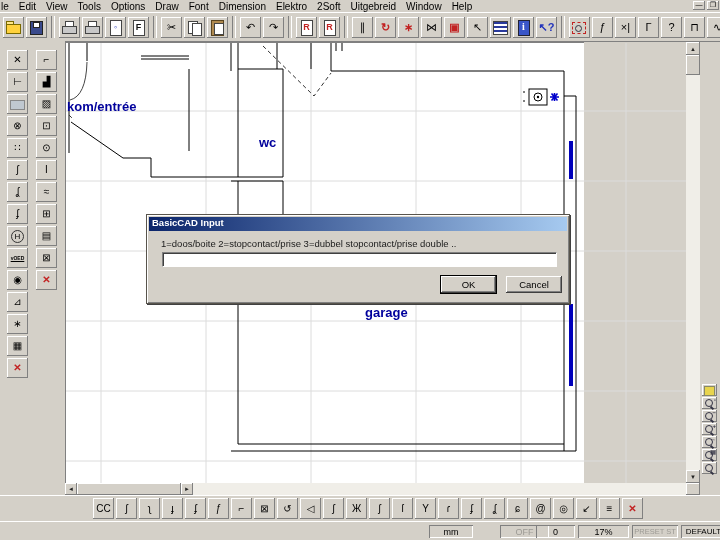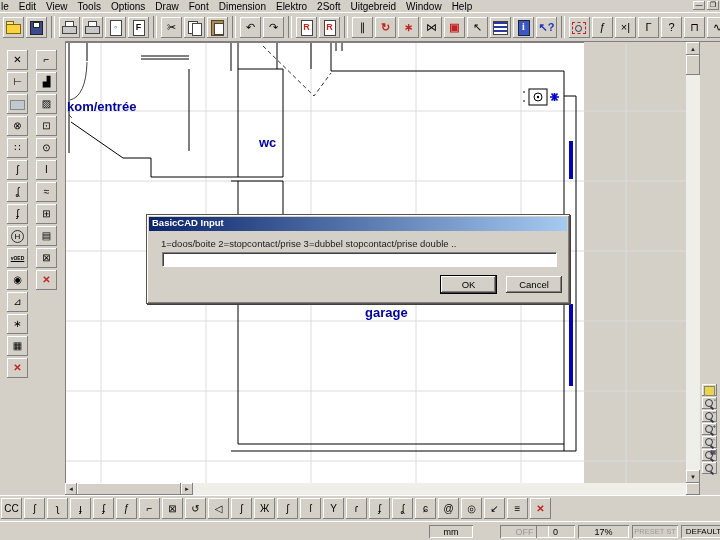--- a/index.html
+++ b/index.html
@@ -65,21 +65,21 @@
   
   .sb{position:absolute;background:#f0eee8}
   .sbtn{position:absolute;background:#d4d0c8;box-shadow:inset -1px -1px #808080,inset 1px 1px #fff;
         font-size:6px;display:flex;align-items:center;justify-content:center;color:#222}
   .sthumb{position:absolute;background:#d4d0c8;box-shadow:inset -1px -1px #808080,inset 1px 1px #fff}
   
   #rightstrip{position:absolute;left:702px;top:384px;width:18px;display:flex;flex-direction:column;gap:0}
   #rightstrip .tb{width:15px;height:12px;margin:0 0 1px 0}
   
   #bottombar{position:absolute;left:0;top:495px;width:720px;height:26px;border-top:1px solid #fff;
-             display:flex;align-items:center;background:#d4d0c8;box-sizing:border-box}
+             display:flex;align-items:center;padding-left:92px;background:#d4d0c8;box-sizing:border-box}
   #bottombar .tb{font-size:10px}
   
   #statusbar{position:absolute;left:0;top:521px;width:720px;height:19px;border-top:1px solid #fff;
              font-size:9px;background:#d4d0c8}
   .sp{position:absolute;top:3px;height:13px;box-shadow:inset 1px 1px #808080,inset -1px -1px #fff;
       display:flex;align-items:center;justify-content:center;overflow:hidden;white-space:nowrap}
   .sp.left{justify-content:flex-start;padding-left:3px}
   .dim{color:#9c9a94}
   
   #dialog{position:absolute;left:146px;top:214px;width:424px;height:90px;background:#d4d0c8;

